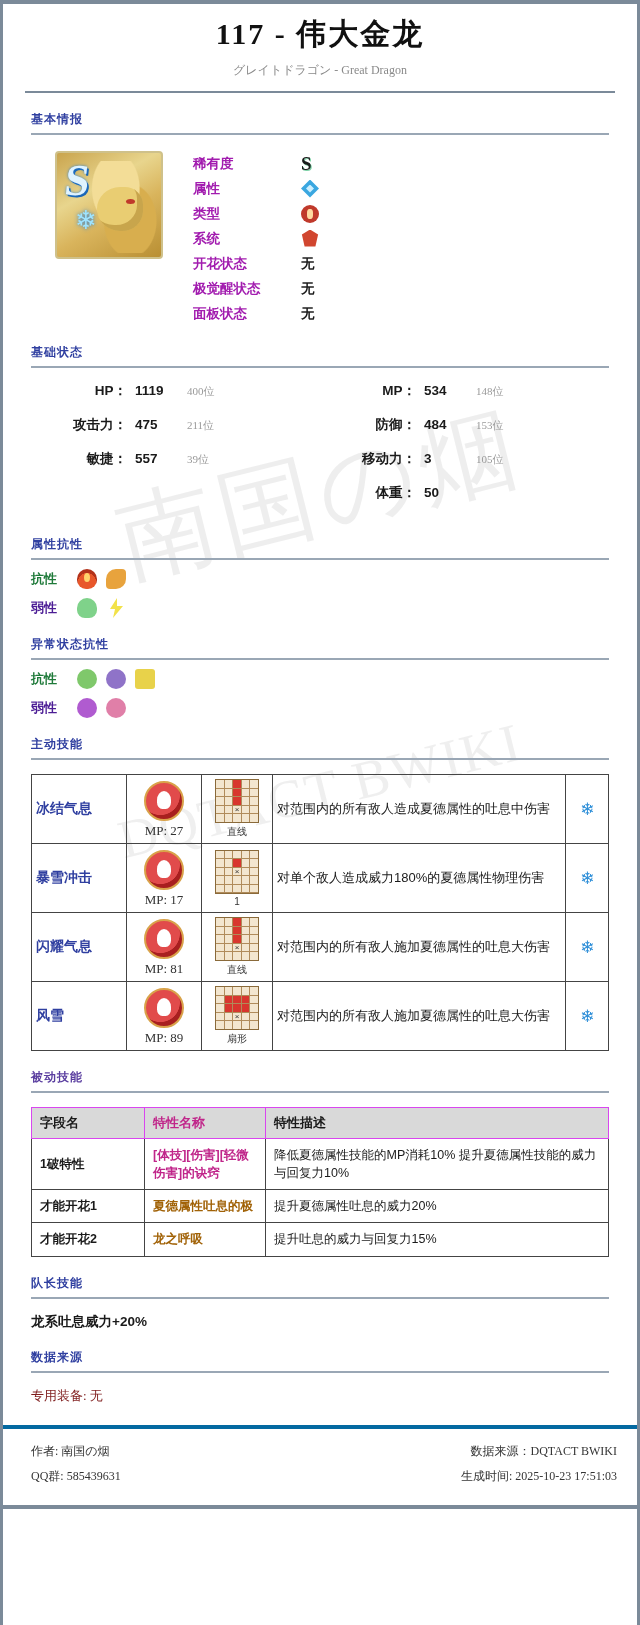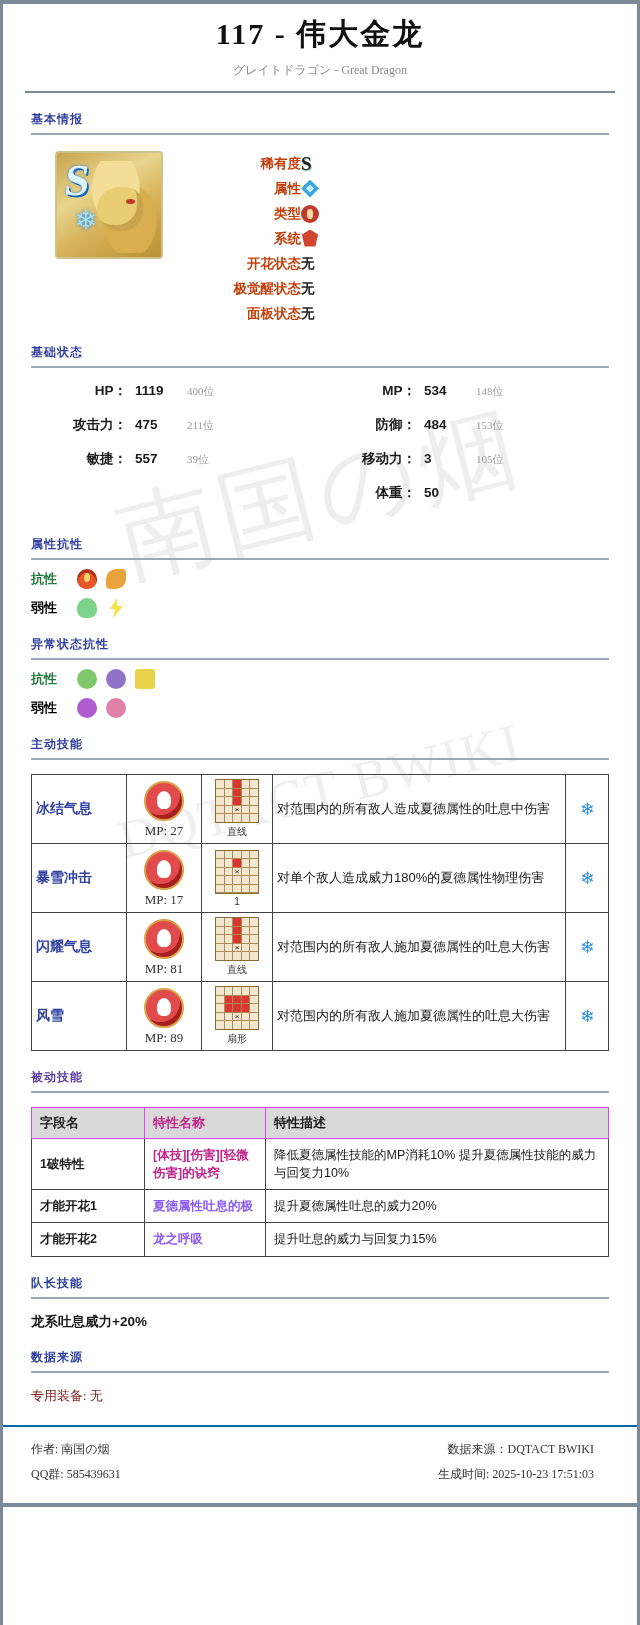--- a/index.html
+++ b/index.html
@@ -127,21 +127,21 @@
   .portrait .eye{
     position:absolute;right:26px;top:46px;width:9px;height:5px;background:#c0392b;border-radius:50%;
   }
   .stat-list{margin-left:30px;flex:1;}
   .stat-line{
     display:flex;align-items:center;
     height:25px;
     font-size:13.5px;
     font-weight:bold;
   }
-  .stat-line .k{width:108px;text-align:right;color:#c2410c;}
+  .stat-line .k{width:108px;text-align:left;color:#a21caf;}
   .stat-line .v{color:#1a1a1a;}
   .b-rank{
     font-family:"Liberation Serif",serif;font-size:19px;font-weight:bold;
     color:#3aa0d8;text-shadow:1px 1px 0 #7fd2a8;
   }
   .b-ice{
     width:18px;height:18px;background:#3aa7e0;
     clip-path:polygon(50% 0,100% 50%,50% 100%,0 50%);
     display:inline-block;position:relative;
   }
@@ -170,21 +170,21 @@
   }
   .stat-cell .val{font-weight:bold;min-width:52px;}
   .stat-cell .rank{font-size:11px;color:#9a9a9a;font-family:"Liberation Serif",serif;}
 
   
   .res-row{display:flex;align-items:center;margin-top:9px;}
   .res-label{
     font-size:13px;font-weight:bold;width:46px;
   }
   .res-label.good{color:#1f7a3a;}
-  .res-label.bad{color:#000000;}
+  .res-label.bad{color:#4c1d95;}
   .icons{display:flex;gap:9px;align-items:center;}
   .ic{width:20px;height:20px;display:inline-block;position:relative;border-radius:3px;}
   .ic-fire{background:radial-gradient(circle at 50% 65%,#e8572a 0 55%,#b3321a 56%);border-radius:50% 50% 45% 45%;}
   .ic-fire:after{content:"";position:absolute;left:7px;top:4px;width:6px;height:9px;background:#ffd36b;border-radius:50%;}
   .ic-blast{background:#e8a33d;border-radius:50% 20% 50% 20%;}
   .ic-wind{background:#7fd28a;border-radius:50% 50% 40% 40%;}
   .ic-light{background:#f2e24a;clip-path:polygon(55% 0,20% 55%,45% 55%,35% 100%,85% 40%,55% 40%);}
   .ic-poison{background:#7fc86b;border-radius:50%;}
   .ic-sleep{background:#8f73c8;border-radius:50%;}
   .ic-para{background:#e8d24a;}
@@ -252,35 +252,35 @@
   }
   .passive-table th{
     background:#d9d9d9;border:1px solid #d946ef;font-size:13px;
     padding:6px 8px;text-align:left;font-weight:bold;
   }
   .passive-table td{
     border:1px solid #444;font-size:12.5px;padding:7px 8px;vertical-align:middle;line-height:1.45;
   }
   .col-a{width:96px;font-weight:bold;}
   .col-b{width:104px;color:#c0268a;font-weight:bold;}
-  .col-b.orange{color:#8b5cf6;}
+  .col-b.orange{color:#a16207;}
   .col-c{}
 
   .leader-text{
     font-size:13.5px;font-weight:bold;margin-top:14px;
   }
   .equip-text{
     font-size:13px;margin-top:14px;color:#7f1d1d;font-family:"Liberation Serif",serif;
   }
 
   
   .footer{
     margin-top:20px;
-    border-top:2px solid #0369a1;
-    padding:10px 43px 16px 28px;
+    border-top:4px solid #0369a1;
+    padding:10px 20px 16px 28px;
     display:flex;justify-content:space-between;
     font-size:12px;color:#333;
     font-family:"Liberation Serif","DejaVu Serif",serif;
   }
   .footer .left div,.footer .right div{padding:4px 0;}
   .footer .right{text-align:right;}
   .bottom-bar{height:4px;background:#7b8a99;}
 </style>
 </head>
 <body>

